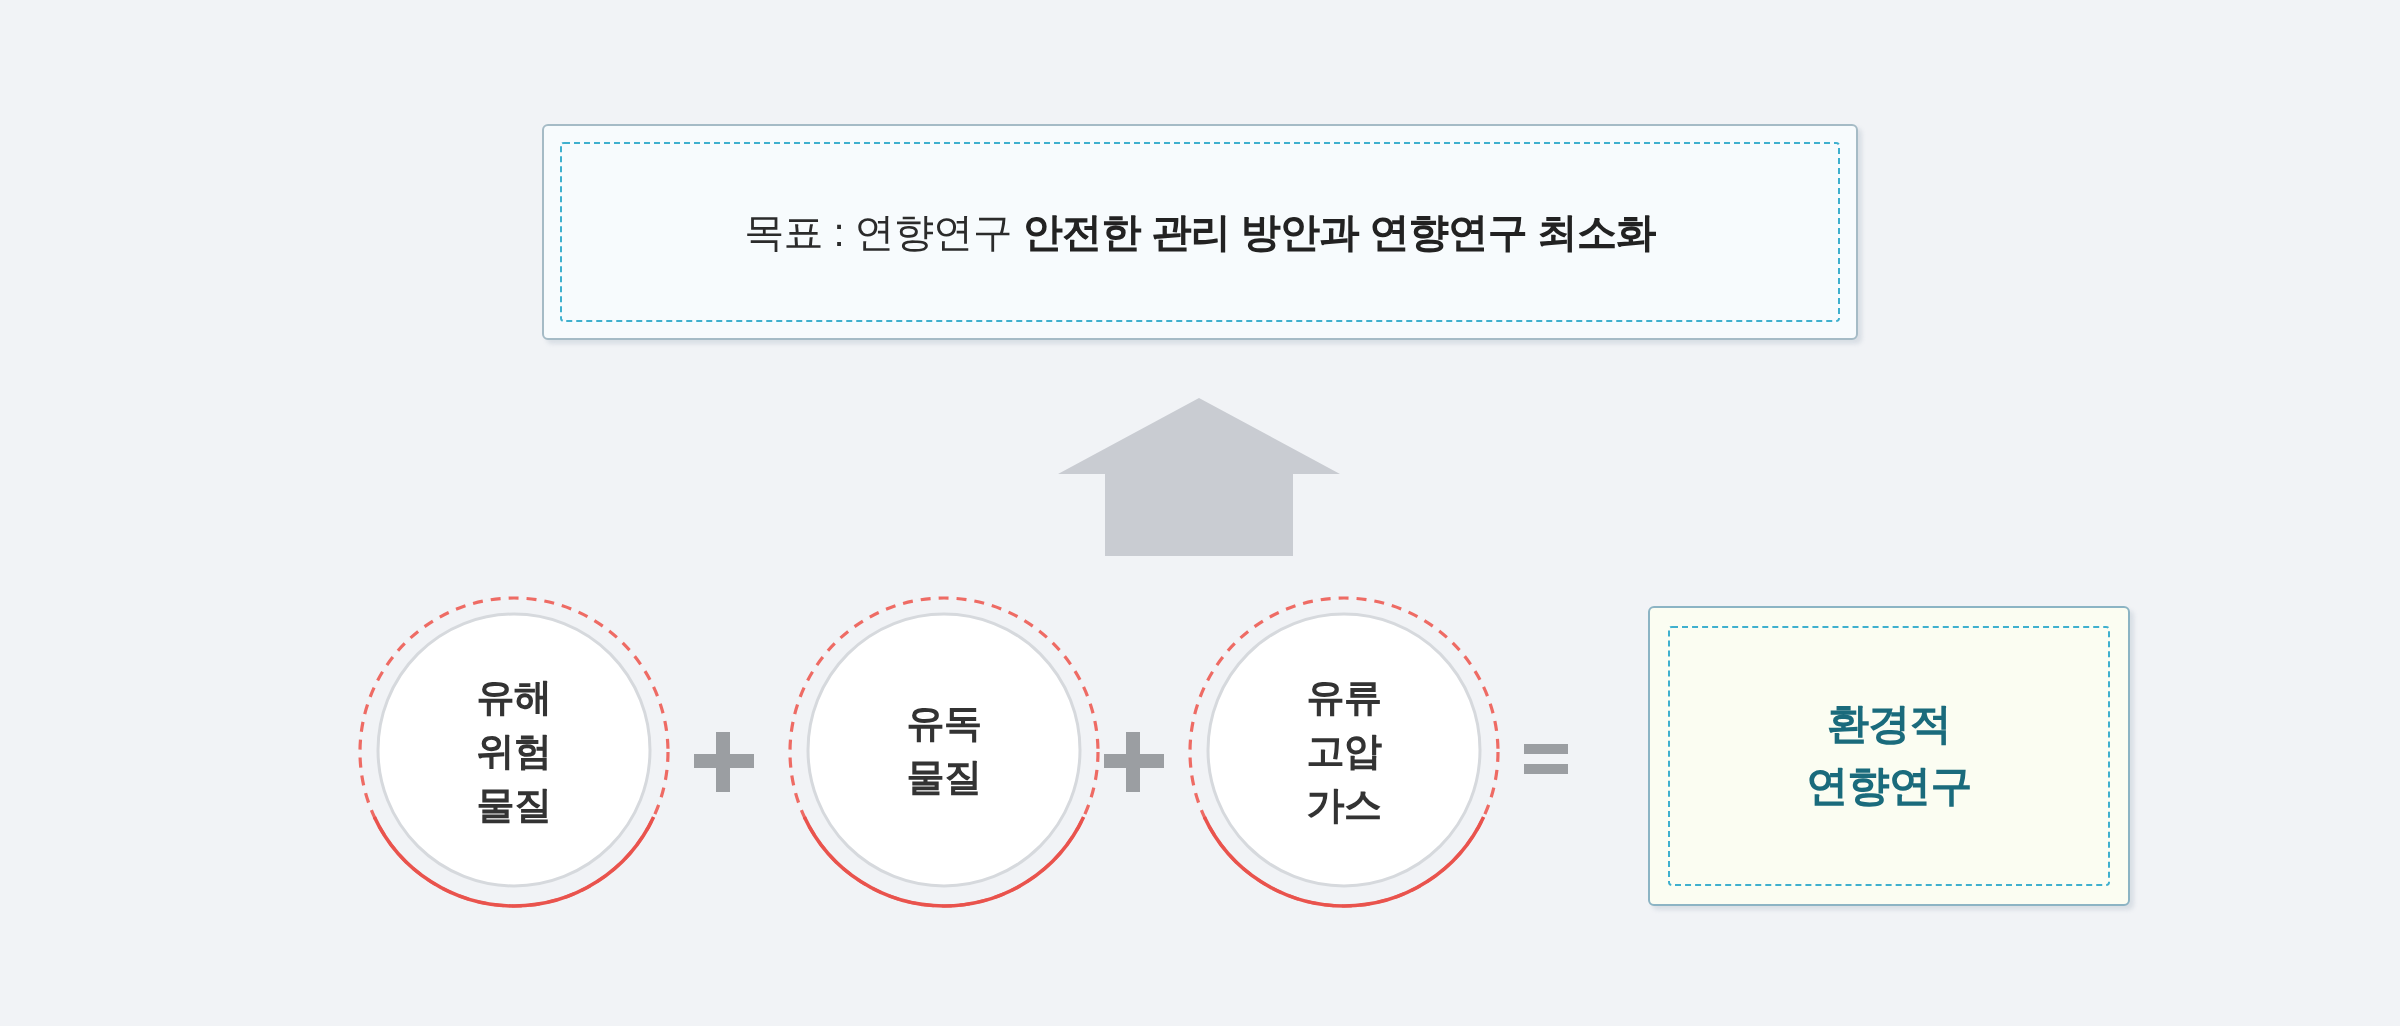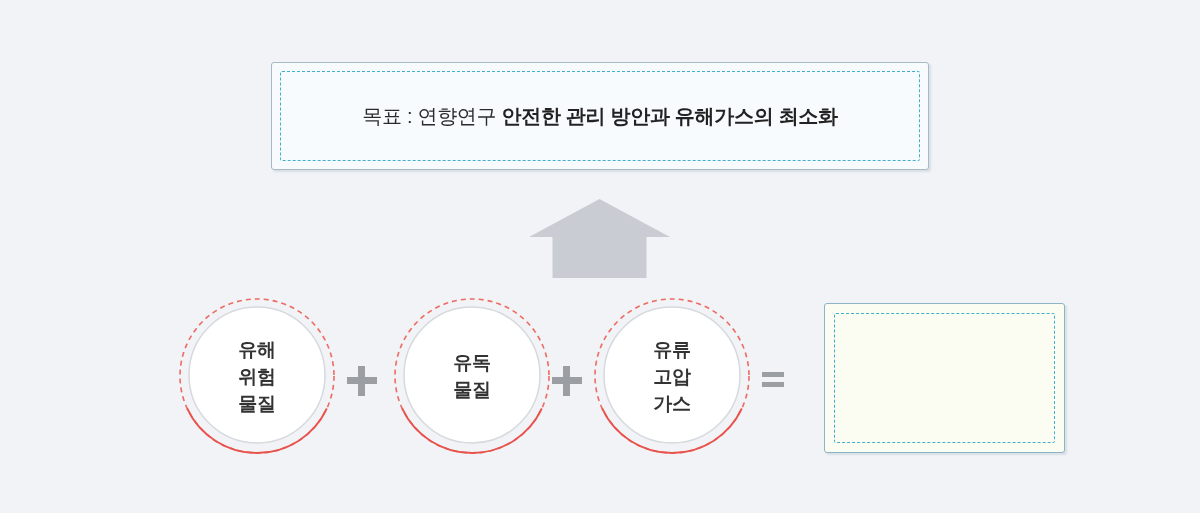--- a/index.html
+++ b/index.html
@@ -68,21 +68,21 @@
   }
 </style>
 </head>
 <body>
 
 <div class="stage">
 
   <div class="goal-box">
     <div class="dashed-inner"></div>
     <div class="goal-text">
-      <span>목표 : 연향연구 </span><span class="em">안전한 관리 방안과 유해가스의 최소화</span>
+      <span>목표 : 연향연구 </span><span class="em">안전한 관리 방안과 연향연구 최소화</span>
     </div>
   </div>
 
   <svg class="up-arrow" width="141" height="80" viewBox="0 0 141 80">
     <polygon points="70.5,0 141,38 117.5,38 117.5,79 23.5,79 23.5,38 0,38" fill="#c9ccd2"></polygon>
   </svg>
 
   <div class="circle-item c1">
     <svg width="164" height="164" viewBox="0 0 164 164">
       <circle cx="82" cy="82" r="77" fill="none" stroke="#ee6b64" stroke-width="1.6" stroke-dasharray="5 4"></circle>
@@ -122,15 +122,19 @@
       <div>유류</div>
       <div>고압</div>
       <div>가스</div>
     </div>
   </div>
 
   <div class="equals"></div>
 
   <div class="result-box">
     <div class="dashed-inner"></div>
+    <div class="result-text">
+      <div>환경적</div>
+      <div>연향연구</div>
+    </div>
   </div>
 
 </div>
 
 </body></html>

